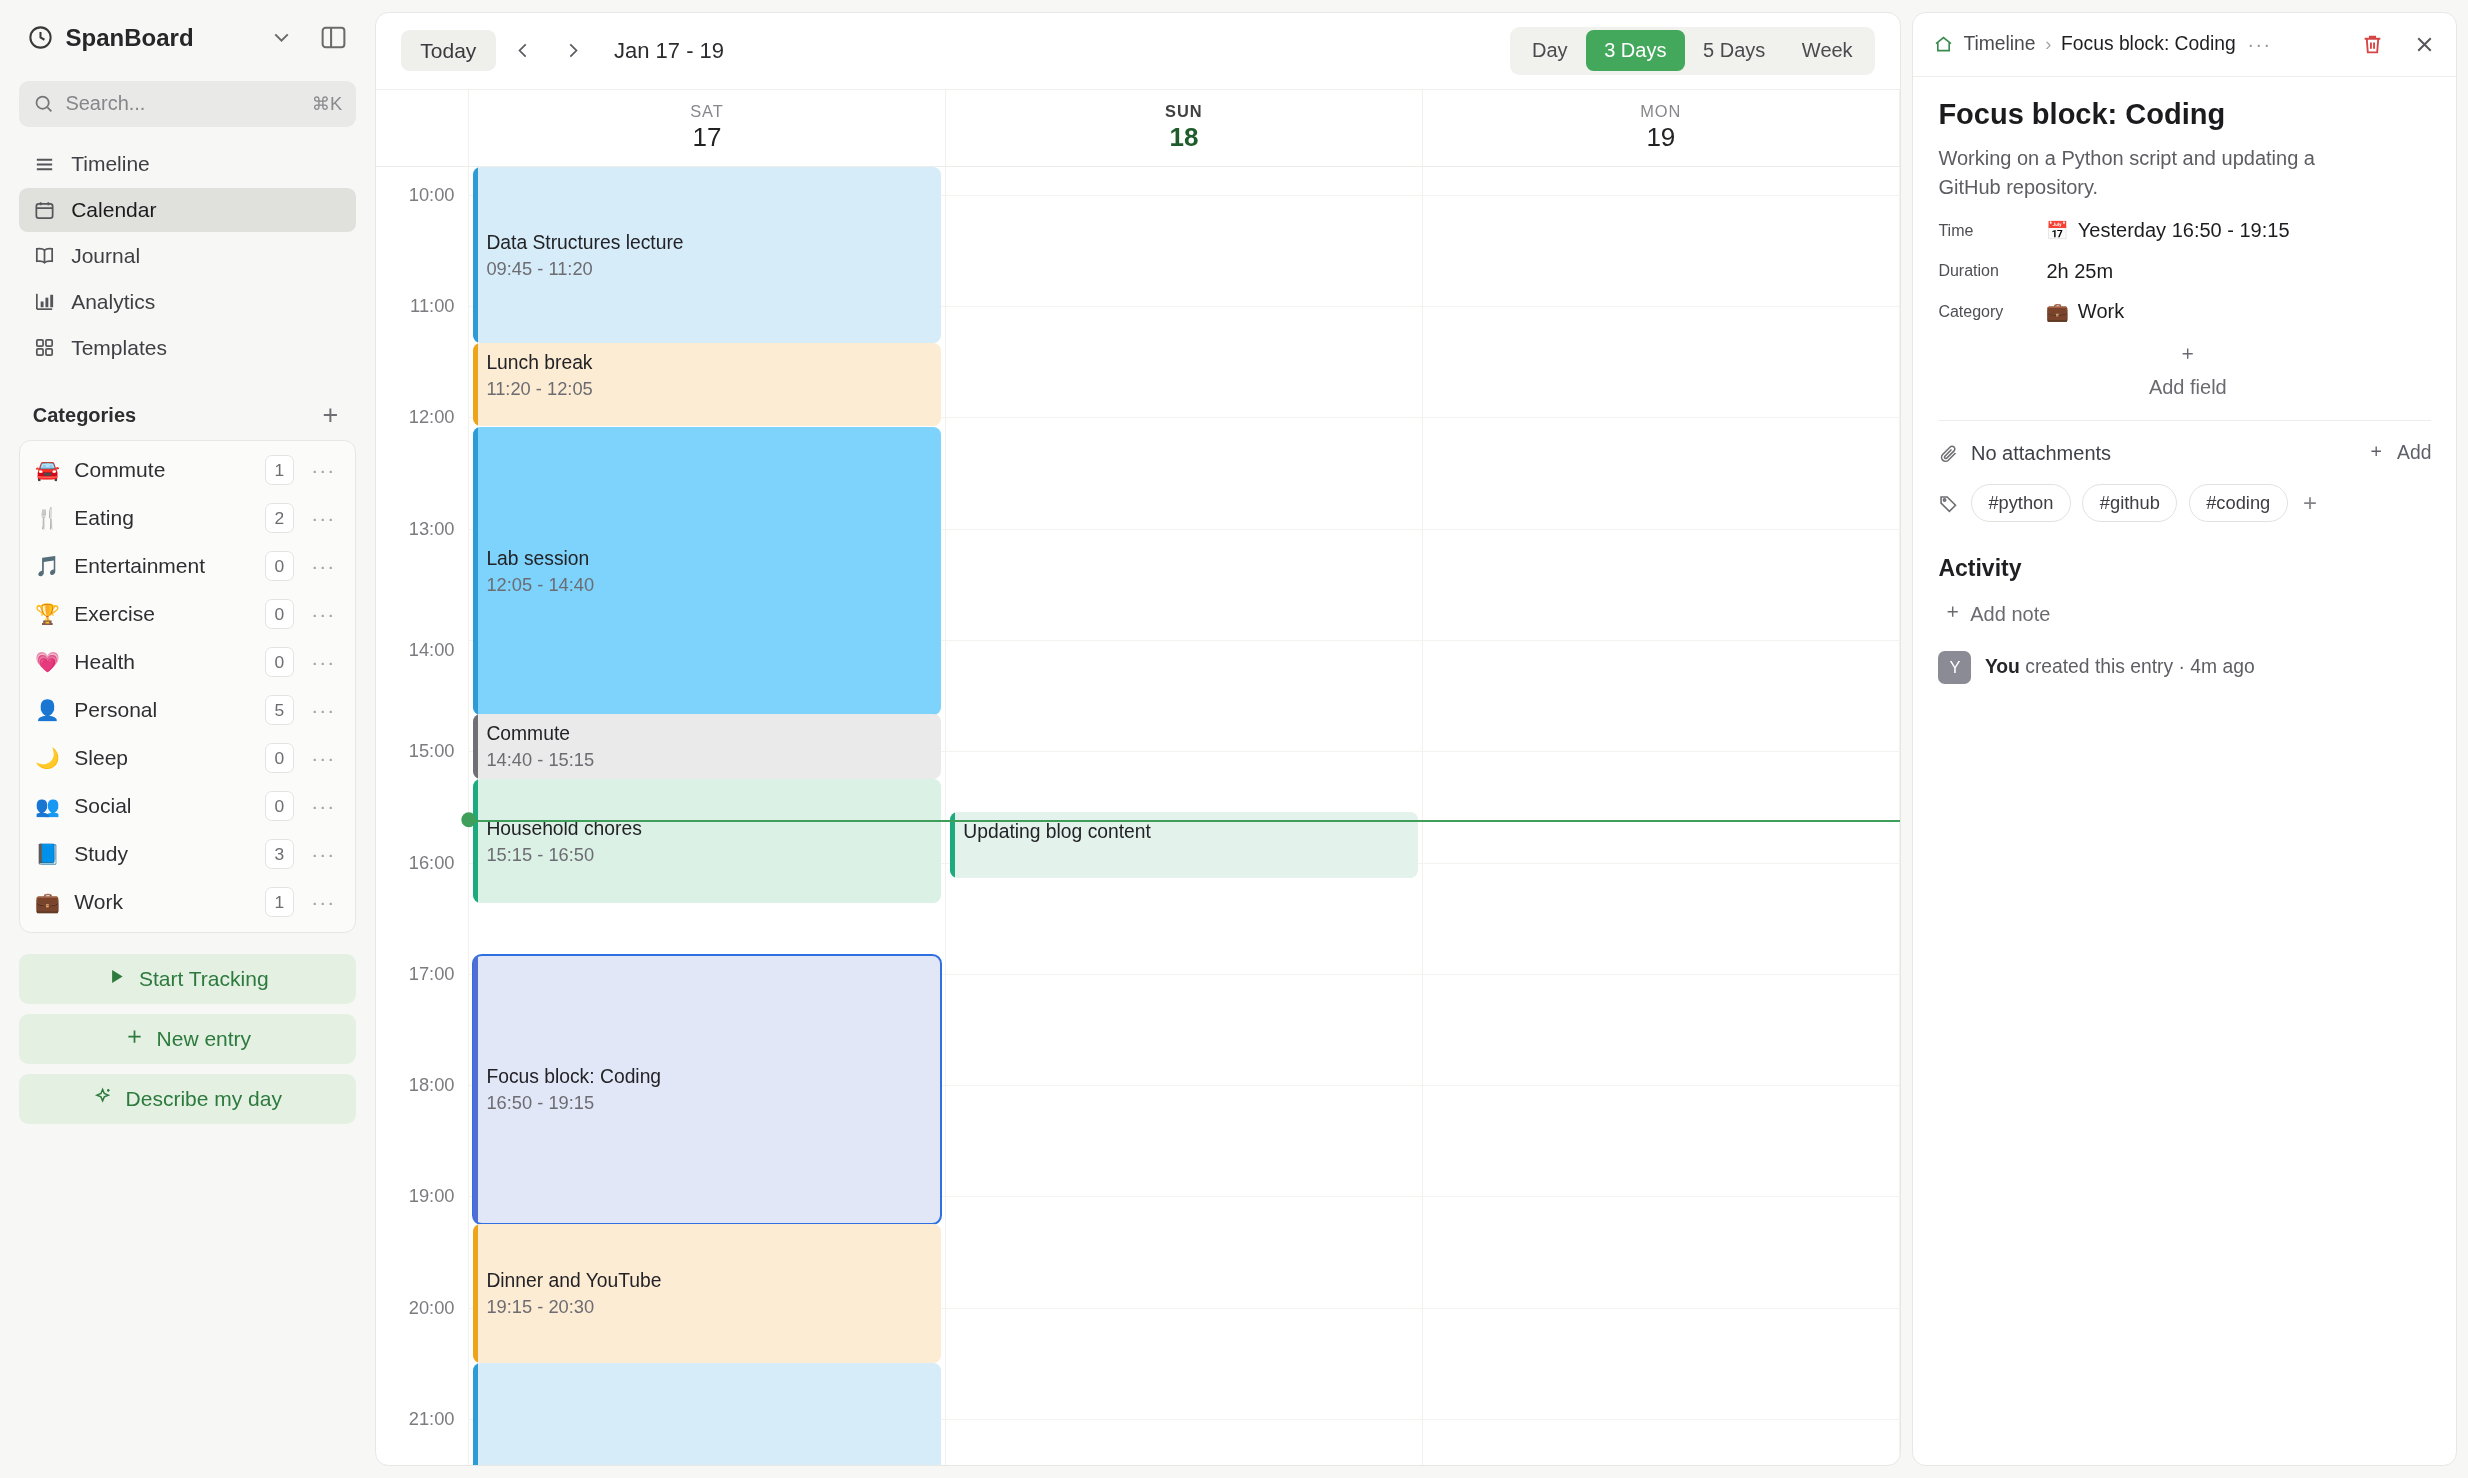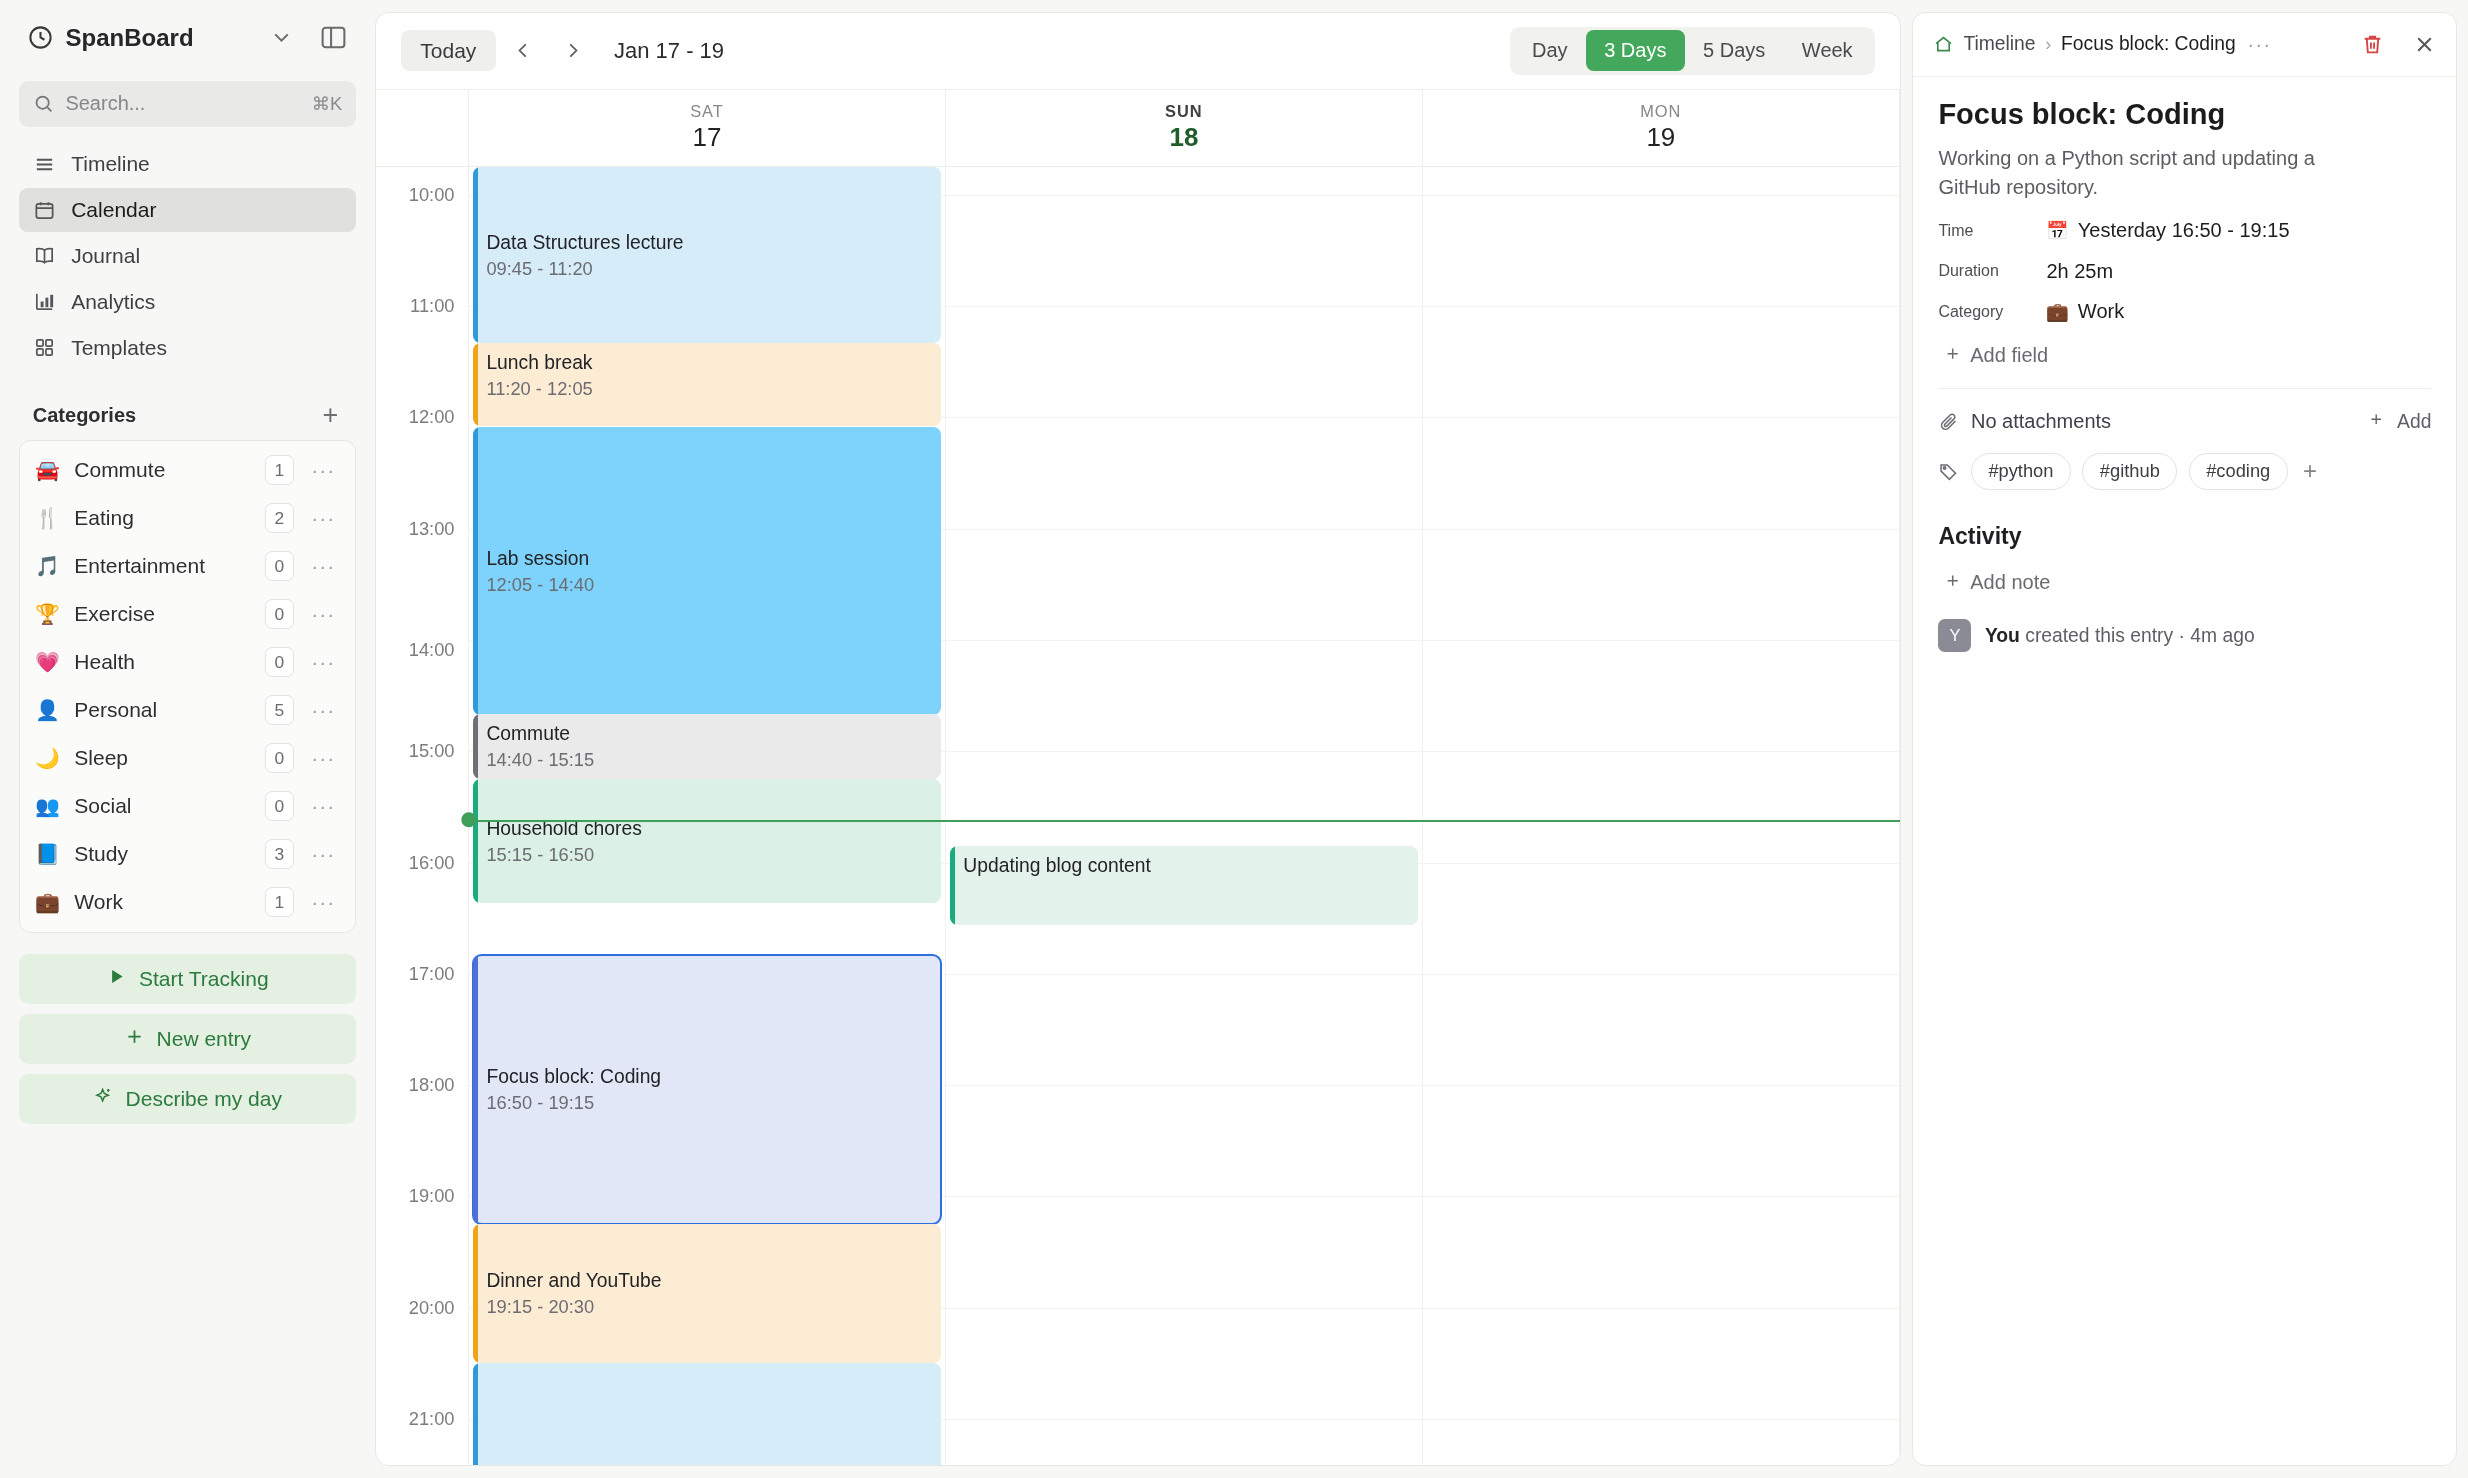--- a/index.html
+++ b/index.html
@@ -186,21 +186,21 @@
   .rp-body { padding: 21px 25px; overflow: hidden; }
   .rp-title { font-size: 29px; color: #1b1b1e; font-weight: 600; }
   .rp-desc { font-size: 20px; color: #5c5c62; line-height: 1.45; margin-top: 13.5px; max-width: 396px;}
 
   .field { display: flex; align-items: center; margin-top: 17.4px; }
   .field-lbl { width: 108px; flex: 0 0 108px; font-size: 16px; color: #4e4e54;}
   .field-val { font-size: 20px; color: #1d1d20; display: flex; align-items: center; gap: 8.7px;}
   .field-val .fi { font-size: 18.3px; }
   .add-field {
     display:flex; align-items:center; gap:8.7px; margin-top: 21px;
-    font-size: 20px; color: #6a6a70; cursor: pointer; padding-left: 5.8px;
+    font-size: 20px; color: #6a6a70; cursor: pointer; padding-left: 5.8px; flex-direction: column;
   }
   .rp-rule { height: 1px; background: #ededea; margin: 21px 0 0 0; }
 
   .attach-row {
     display:flex; align-items:center; gap:11.6px; margin-top: 21px;
   }
   .clip-ico { width: 21px; height: 21px; color:#6d6d73; flex:0 0 21px;}
   .attach-txt { font-size: 20px; color: #40404a; flex:1;}
   .add-link { font-size: 19.3px; color: #60606a; cursor:pointer; display:flex; align-items:center; gap:13px;}
 
@@ -547,21 +547,21 @@
               <div class="hline" style="top: 250px;"></div>
               <div class="hline" style="top: 362px;"></div>
               <div class="hline" style="top: 473px;"></div>
               <div class="hline" style="top: 584px;"></div>
               <div class="hline" style="top: 696px;"></div>
               <div class="hline" style="top: 807px;"></div>
               <div class="hline" style="top: 918px;"></div>
               <div class="hline" style="top: 1029px;"></div>
               <div class="hline" style="top: 1141px;"></div>
               <div class="hline" style="top: 1252px;"></div>
-              <div class="ev" style="top: 645px; height: 79px; background: rgb(228, 242, 236); margin-top: 34px;">
+              <div class="ev" style="top: 645px; height: 66px; background: rgb(228, 242, 236);">
                 <style></style>
                 <div style="position: absolute; left: 0px; top: 0px; bottom: 0px; width: 4.8px; border-radius: 7.7px 0px 0px 7.7px; background: rgb(28, 171, 126);"></div>
                 <div style="position: absolute; left: 13.5px; right: 9.7px; top: 8.7px;">
                   <div class="ev-title">Updating blog content</div>
                 </div>
               </div>
             </div>
           <div class="col" id="col2">
               <div class="hline" style="top: 28px;"></div>
               <div class="hline" style="top: 139px;"></div>

